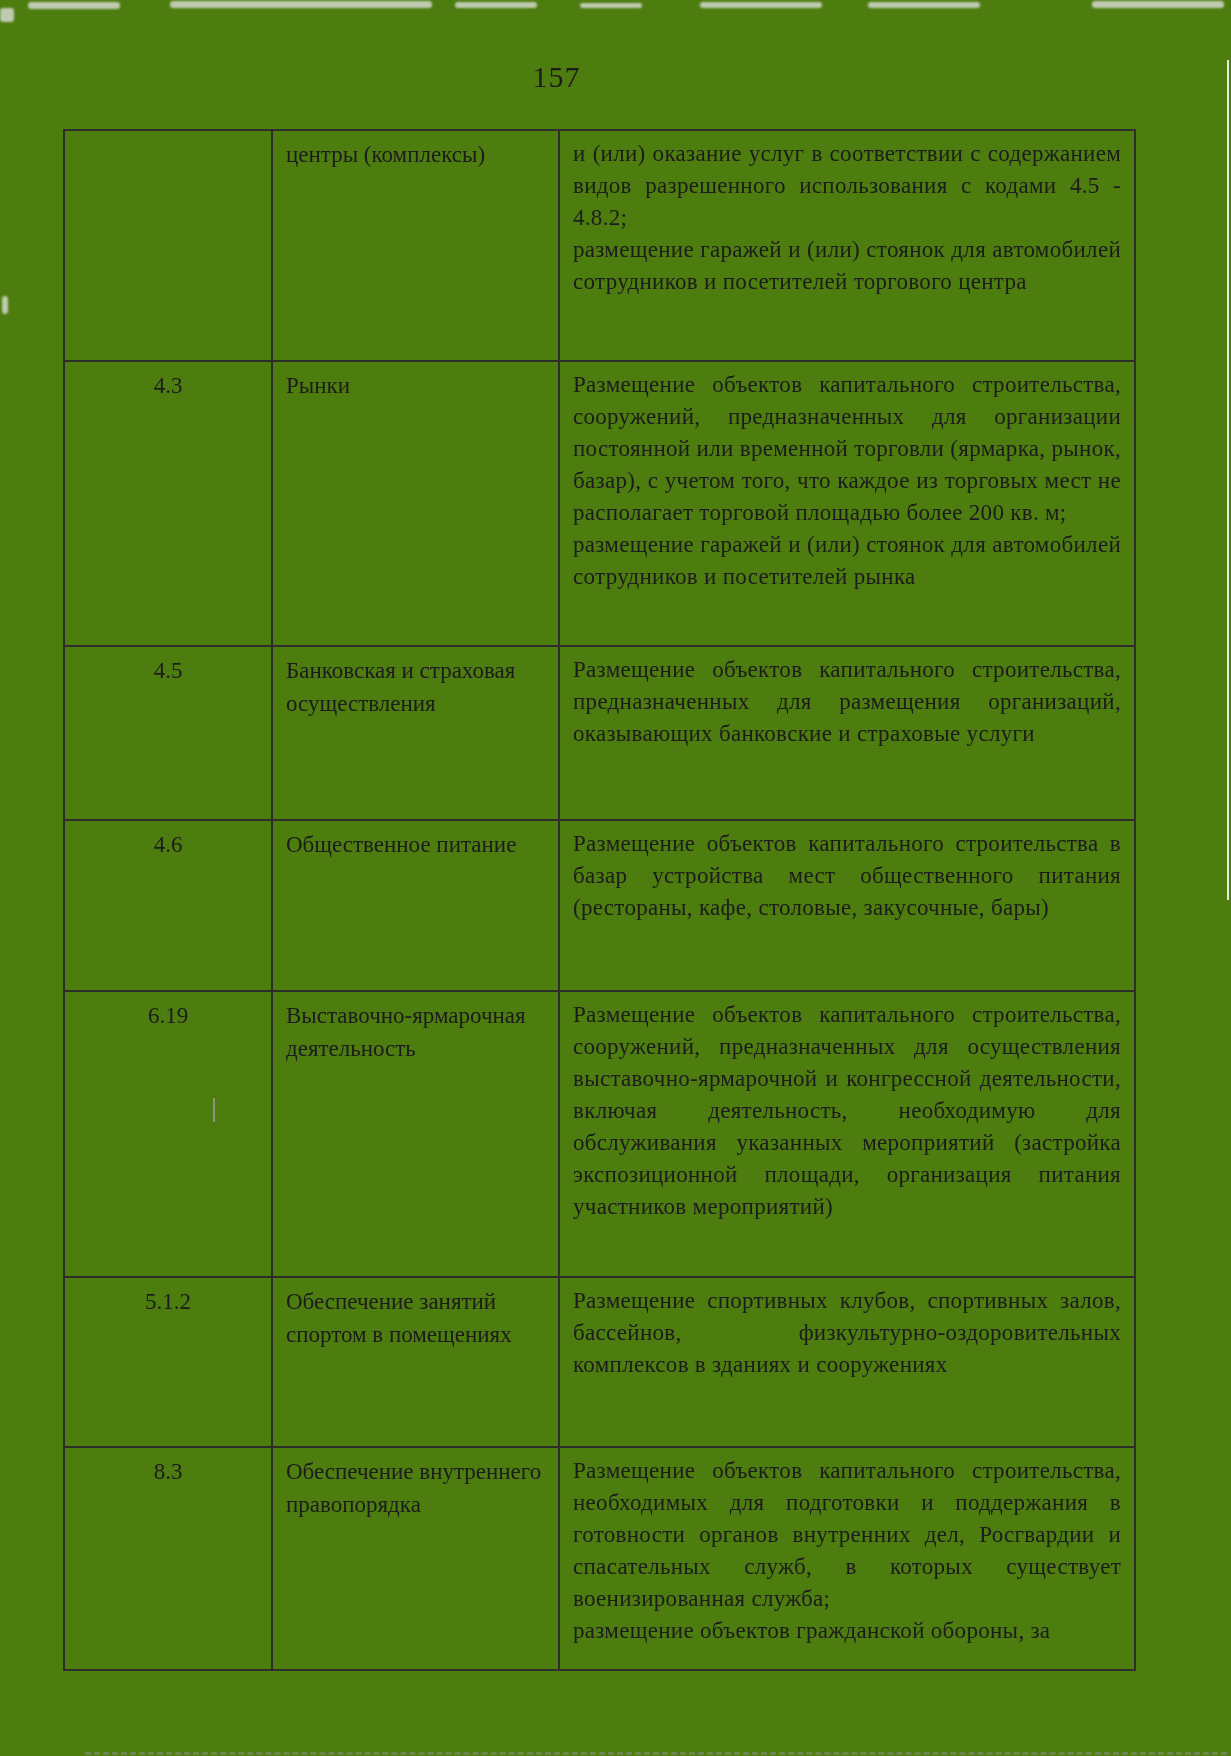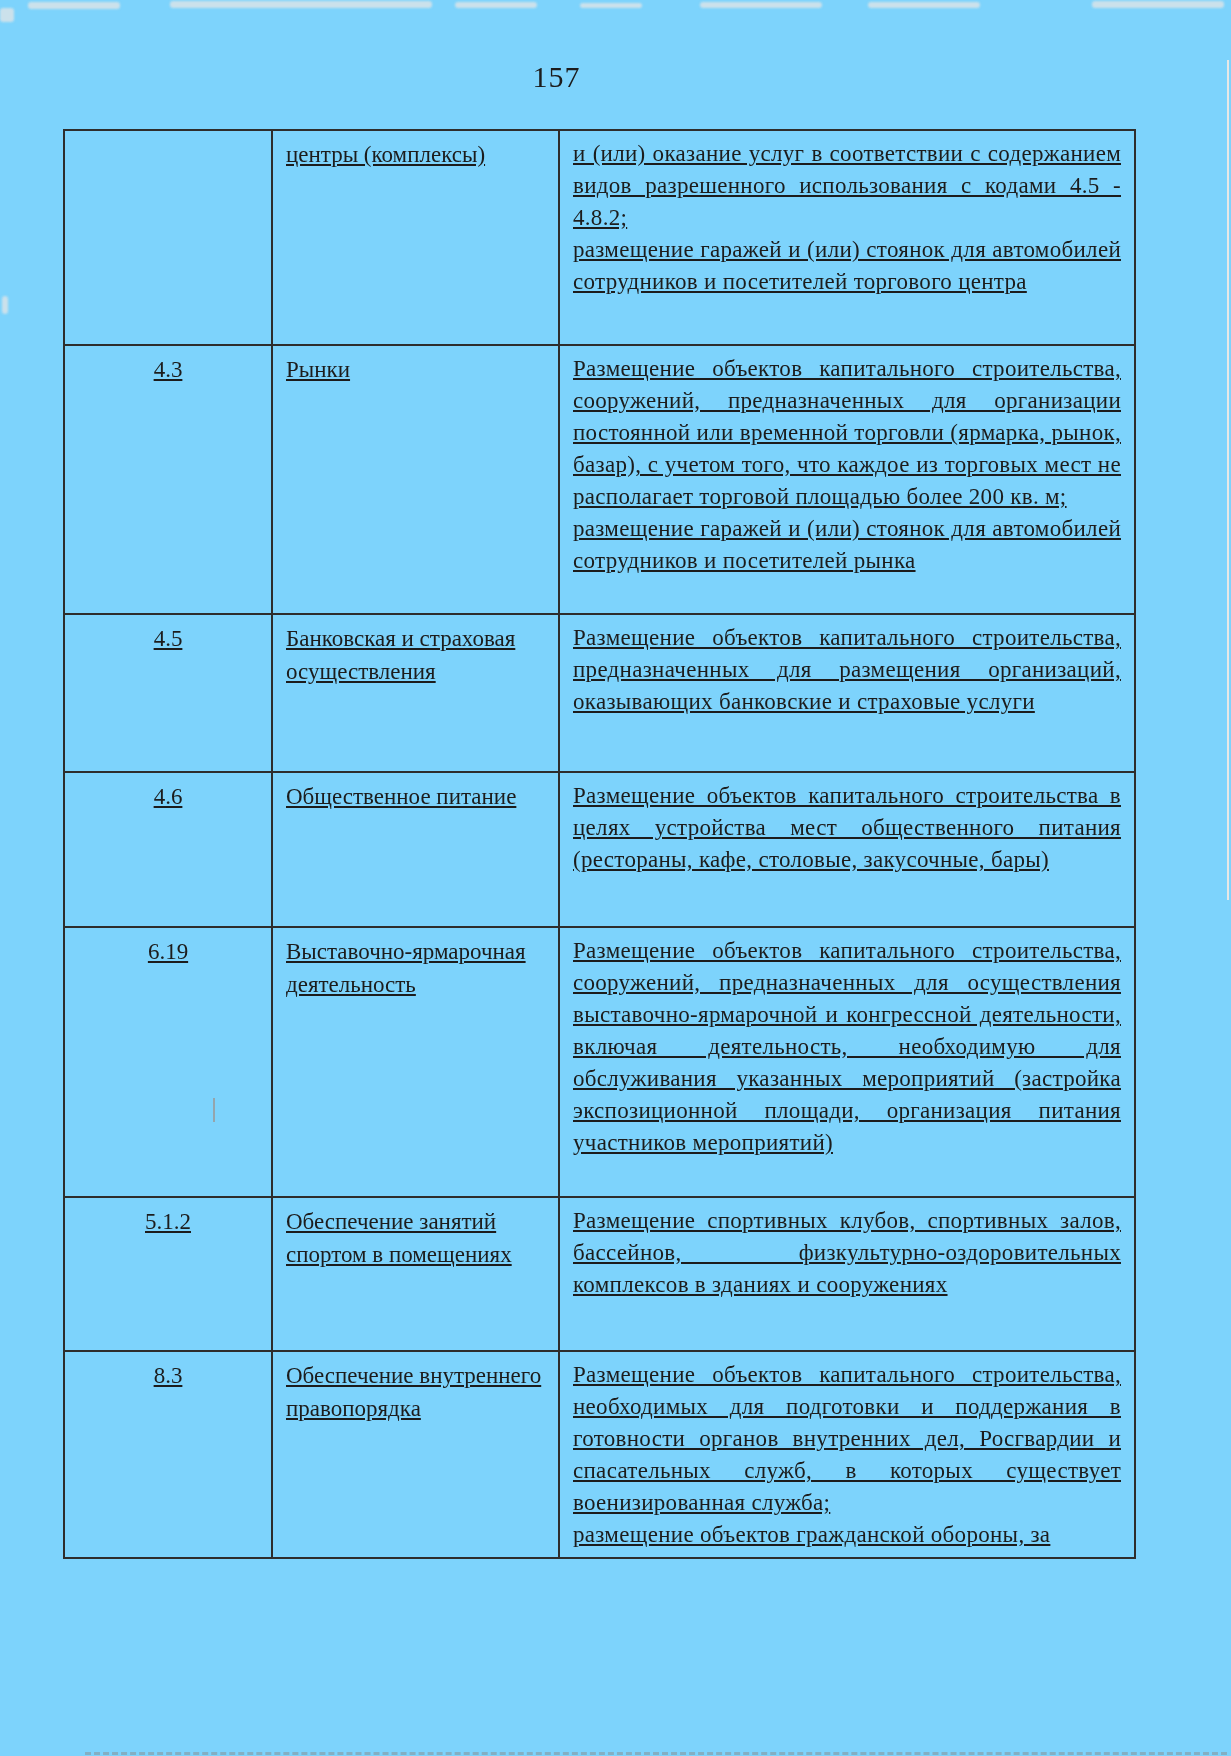--- a/index.html
+++ b/index.html
@@ -1,20 +1,20 @@
 <!DOCTYPE html>
 <html lang="ru"><head>
 <meta charset="utf-8">
 <style>
   html, body { margin: 0; padding: 0; }
   .page {
     position: relative;
     width: 1231px;
     height: 1756px;
-    background: #7dd3fc;
+    background: #4d7c0f;
     font-family: "Liberation Serif", serif;
     color: #1c1c1c;
     overflow: hidden;
   }
   .page-number {
     position: absolute;
     top: 60px;
     left: 63px;
     width: 987px;
     text-align: center;
@@ -25,23 +25,22 @@
     position: absolute;
     top: 129px;
     left: 63px;
     width: 987px;
     border-collapse: collapse;
     table-layout: fixed;
   }
   table.doc-table td {
     border: 2px solid #2e2d2c;
     vertical-align: top;
-    padding: 7px 13px 6px 13px;
+    padding: 7px 13px 22px 13px;
     font-size: 23px;
-    text-decoration: underline;
   }
   td.col-code  { width: 180px; padding-left: 10px; font-size: 24px; line-height: 33px; text-align: center; }
   td.col-name  { width: 259px; line-height: 33px; padding-right: 28px; }
   td.col-desc  { width: 548px; line-height: 32px; letter-spacing: 0.3px; }
   td.col-desc p { margin: 0; text-align: justify; }
   
   tr.row-0 td { height: 200px; }
   tr.row-1 td { height: 254px; }
   tr.row-2 td { height: 142px; }
   tr.row-3 td { height: 143px; }
@@ -125,21 +124,21 @@
         <td class="col-code">4.5</td>
         <td class="col-name">Банковская и страховая осуществления</td>
         <td class="col-desc">
           <p>Размещение объектов капитального строительства, предназначенных для размещения организаций, оказывающих банковские и страховые услуги</p>
         </td>
       </tr>
       <tr class="row-4">
         <td class="col-code">4.6</td>
         <td class="col-name">Общественное питание</td>
         <td class="col-desc">
-          <p>Размещение объектов капитального строительства в целях устройства мест общественного питания (рестораны, кафе, столовые, закусочные, бары)</p>
+          <p>Размещение объектов капитального строительства в базар устройства мест общественного питания (рестораны, кафе, столовые, закусочные, бары)</p>
         </td>
       </tr>
       <tr class="row-5">
         <td class="col-code">6.19</td>
         <td class="col-name">Выставочно-ярмарочная деятельность</td>
         <td class="col-desc">
           <p>Размещение объектов капитального строительства, сооружений, предназначенных для осуществления выставочно-ярмарочной и конгрессной деятельности, включая деятельность, необходимую для обслуживания указанных мероприятий (застройка экспозиционной площади, организация питания участников мероприятий)</p>
         </td>
       </tr>
       <tr class="row-6">

